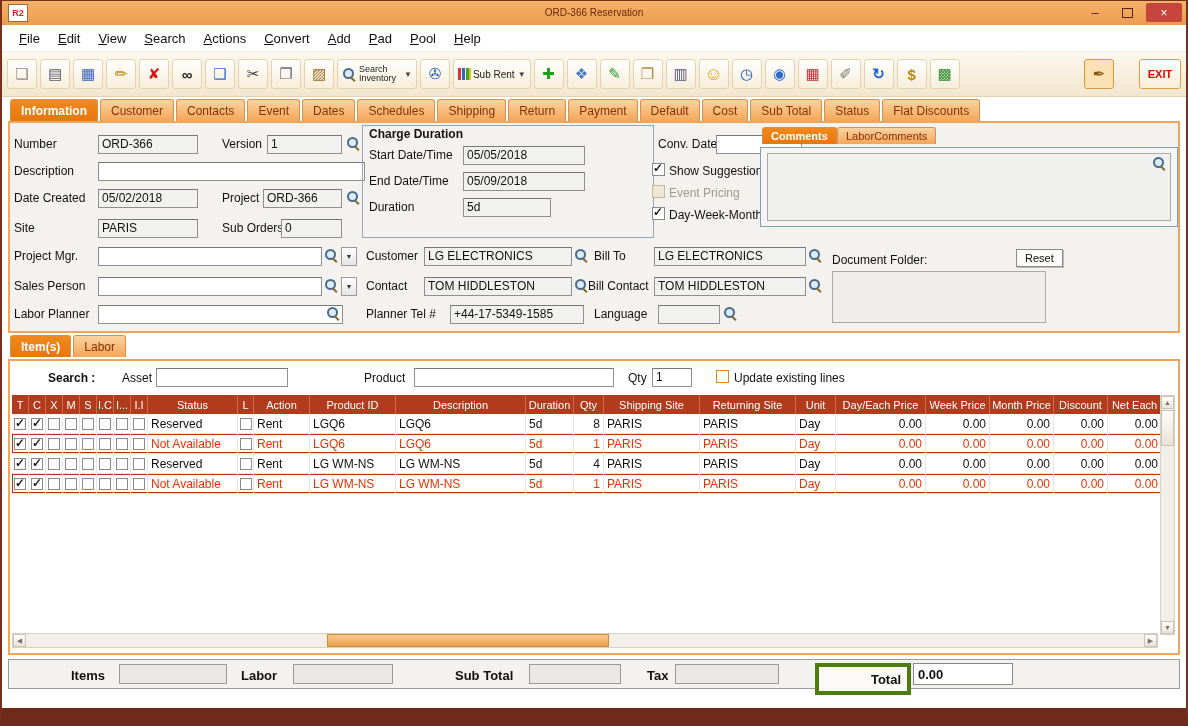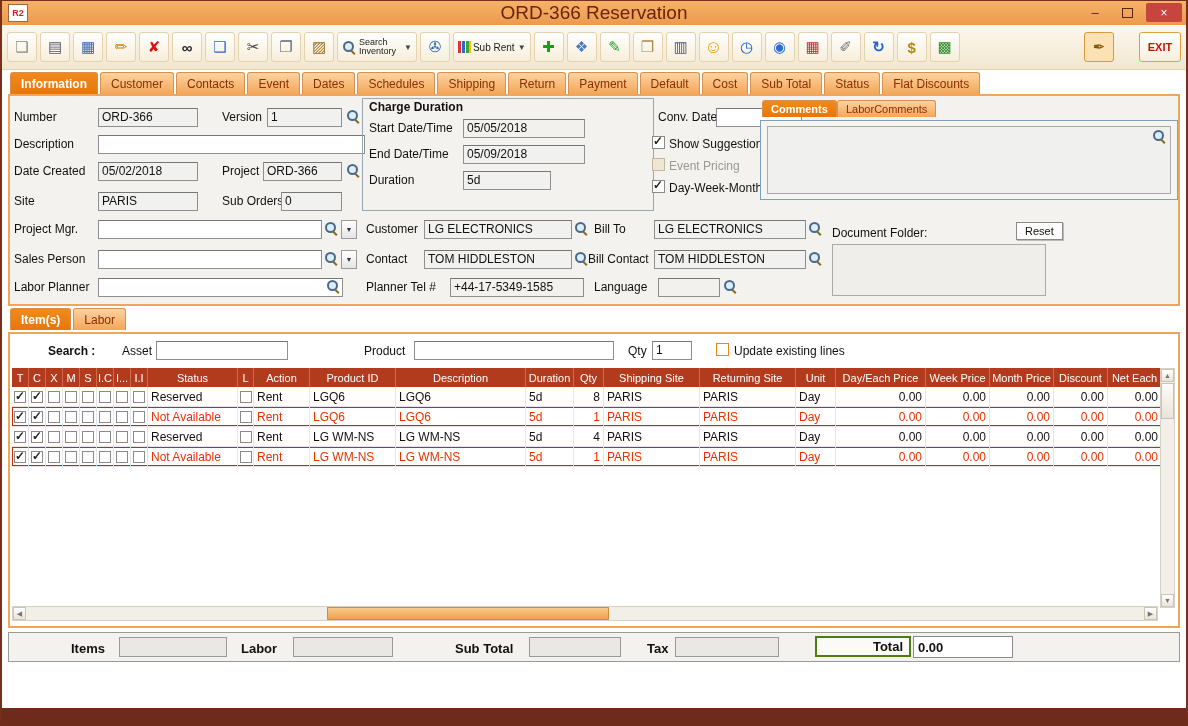--- a/index.html
+++ b/index.html
@@ -5,21 +5,21 @@
   html,body { margin:0; padding:0; background:#cfcfcf; }
   .window { width:1188px; height:726px; box-sizing:border-box; position:relative; overflow:hidden;
             border-left:2px solid #77301c; border-right:2px solid #77301c; border-top:1px solid #77301c;
             border-bottom:18px solid #6e2a1a; background:#fff;
             font-family:"Liberation Sans", sans-serif; font-size:12px; color:#111; }
 
   
   .titlebar { height:24px; background:linear-gradient(#f6b269,#ec9a4e); position:relative; display:flex; align-items:center; }
   .appicon { width:18px; height:16px; margin-left:6px; background:#fff; border:1px solid #9a6a3a; color:#c22;
              font-weight:bold; font-size:9px; display:flex; align-items:center; justify-content:center; }
-  .title { position:absolute; left:0; right:0; text-align:center; line-height:24px; color:#6b2408; font-size:19px; }
+  .title { position:absolute; left:0; right:0; text-align:center; line-height:24px; color:#6b2408; font-size:10px; }
   .wincontrols { position:absolute; right:4px; top:2px; display:flex; gap:6px; align-items:center; }
   .wbtn { width:26px; height:19px; display:flex; align-items:center; justify-content:center; color:#5a2408; font-size:13px; cursor:pointer; }
   .wbtn.close { background:#c6453c; color:#fff; border-radius:2px; width:36px; font-size:12px; }
   .maxbox { width:9px; height:8px; border:1px solid #5a2408; display:inline-block; }
 
   
   .menubar { height:26px; background:#fff; display:flex; align-items:center; padding-left:8px; border-bottom:1px solid #eee; }
   .menu-item { padding:4px 9px; font-size:13px; cursor:pointer; }
   .menu-item::first-letter { text-decoration:underline; }
 
@@ -96,21 +96,21 @@
   .sarrow { position:absolute; width:13px; height:13px; box-sizing:border-box; background:linear-gradient(#fff,#e8e4da);
             border:1px solid #ccc5b6; color:#7a746a; font-size:7px; display:flex; align-items:center; justify-content:center; cursor:pointer; }
   .vthumb { position:absolute; left:0px; top:14px; width:13px; height:36px; background:linear-gradient(#fdfcf8,#e9e4d8); border:1px solid #c8c2b4; box-sizing:border-box; }
   .hscroll { position:absolute; left:2px; right:20px; bottom:5px; height:15px; background:#f2efe9; border:1px solid #d8d2c6; box-sizing:border-box; }
   .hthumb { position:absolute; left:314px; top:0px; width:282px; height:13px; background:linear-gradient(#f8c98b,#eda24f); border:1px solid #d18c3c; box-sizing:border-box; }
 
   
   .totals { position:relative; margin:4px 6px 0; height:30px; border:1px solid #9a9a96; background:#f3f2ee; box-sizing:border-box; }
   .tlbl { position:absolute; top:8px; font-weight:bold; font-size:13px; }
   .tfld { position:absolute; top:4px; height:20px; box-sizing:border-box; border:1px solid #9a9a9a; background:#e9e8e4; font-size:12px; line-height:18px; padding:0 3px; }
-  .tcell { position:absolute; top:3px; height:21px; box-sizing:border-box; border:2px solid #4d7c0f; background:#fbfaf7;
+  .tcell { position:absolute; top:3px; height:32px; box-sizing:border-box; border:4px solid #4d7c0f; background:#fbfaf7;
            font-weight:bold; font-size:13px; display:flex; align-items:center; justify-content:flex-end; padding-right:6px; }
   .tval { position:absolute; top:3px; height:22px; box-sizing:border-box; border:1px solid #8a8a8a; background:#fff;
           font-weight:bold; font-size:13px; display:flex; align-items:center; padding-left:4px; }
 </style>
 </head>
 <body>
 
 <div class="window">
 
   <div class="titlebar">
@@ -118,20 +118,32 @@
     <div class="title">ORD-366 Reservation</div>
     <div class="wincontrols">
       <div class="wbtn">–</div>
       <div class="wbtn">
           <span class="maxbox"></span>
         </div>
       <div class="wbtn close">×</div>
     </div>
   </div>
 
+  <div class="menubar">
+    <div class="menu-item">File</div>
+    <div class="menu-item">Edit</div>
+    <div class="menu-item">View</div>
+    <div class="menu-item">Search</div>
+    <div class="menu-item">Actions</div>
+    <div class="menu-item">Convert</div>
+    <div class="menu-item">Add</div>
+    <div class="menu-item">Pad</div>
+    <div class="menu-item">Pool</div>
+    <div class="menu-item">Help</div>
+  </div>
 
   <div class="toolbar">
     <div class="tbtn">
         <span style="color:#888;">❏</span>
       </div>
     <div class="tbtn">
         <span style="color:#556;">▤</span>
       </div>
     <div class="tbtn">
         <span style="color:#2f5fae;">▦</span>

